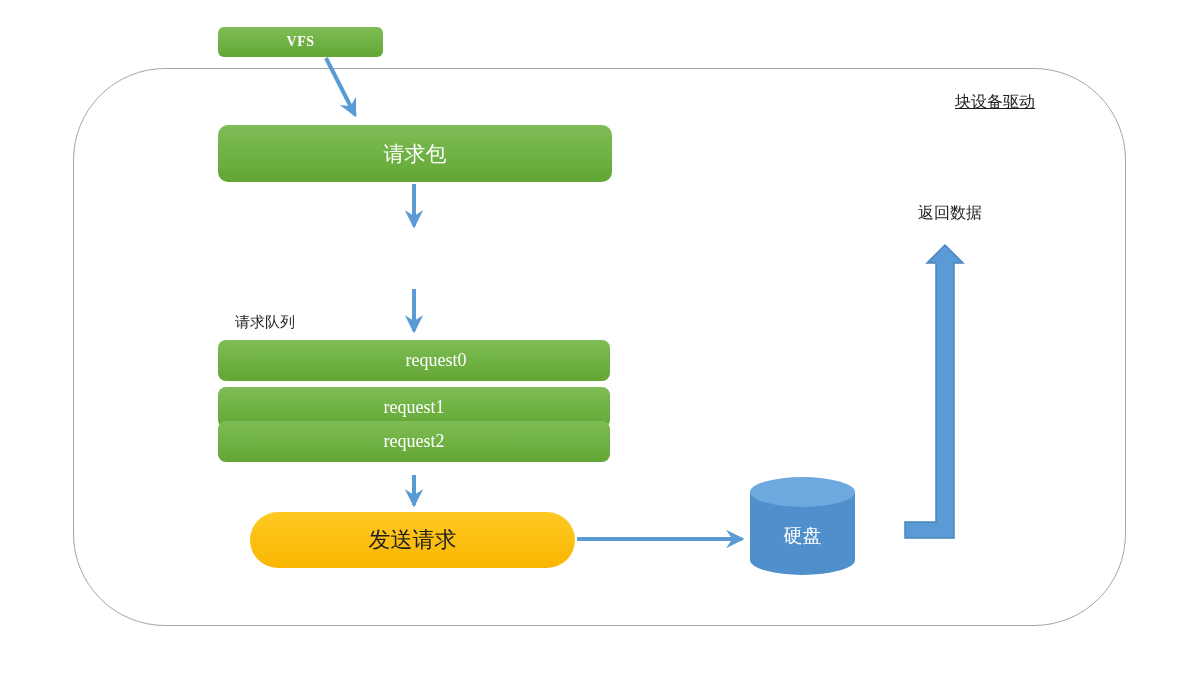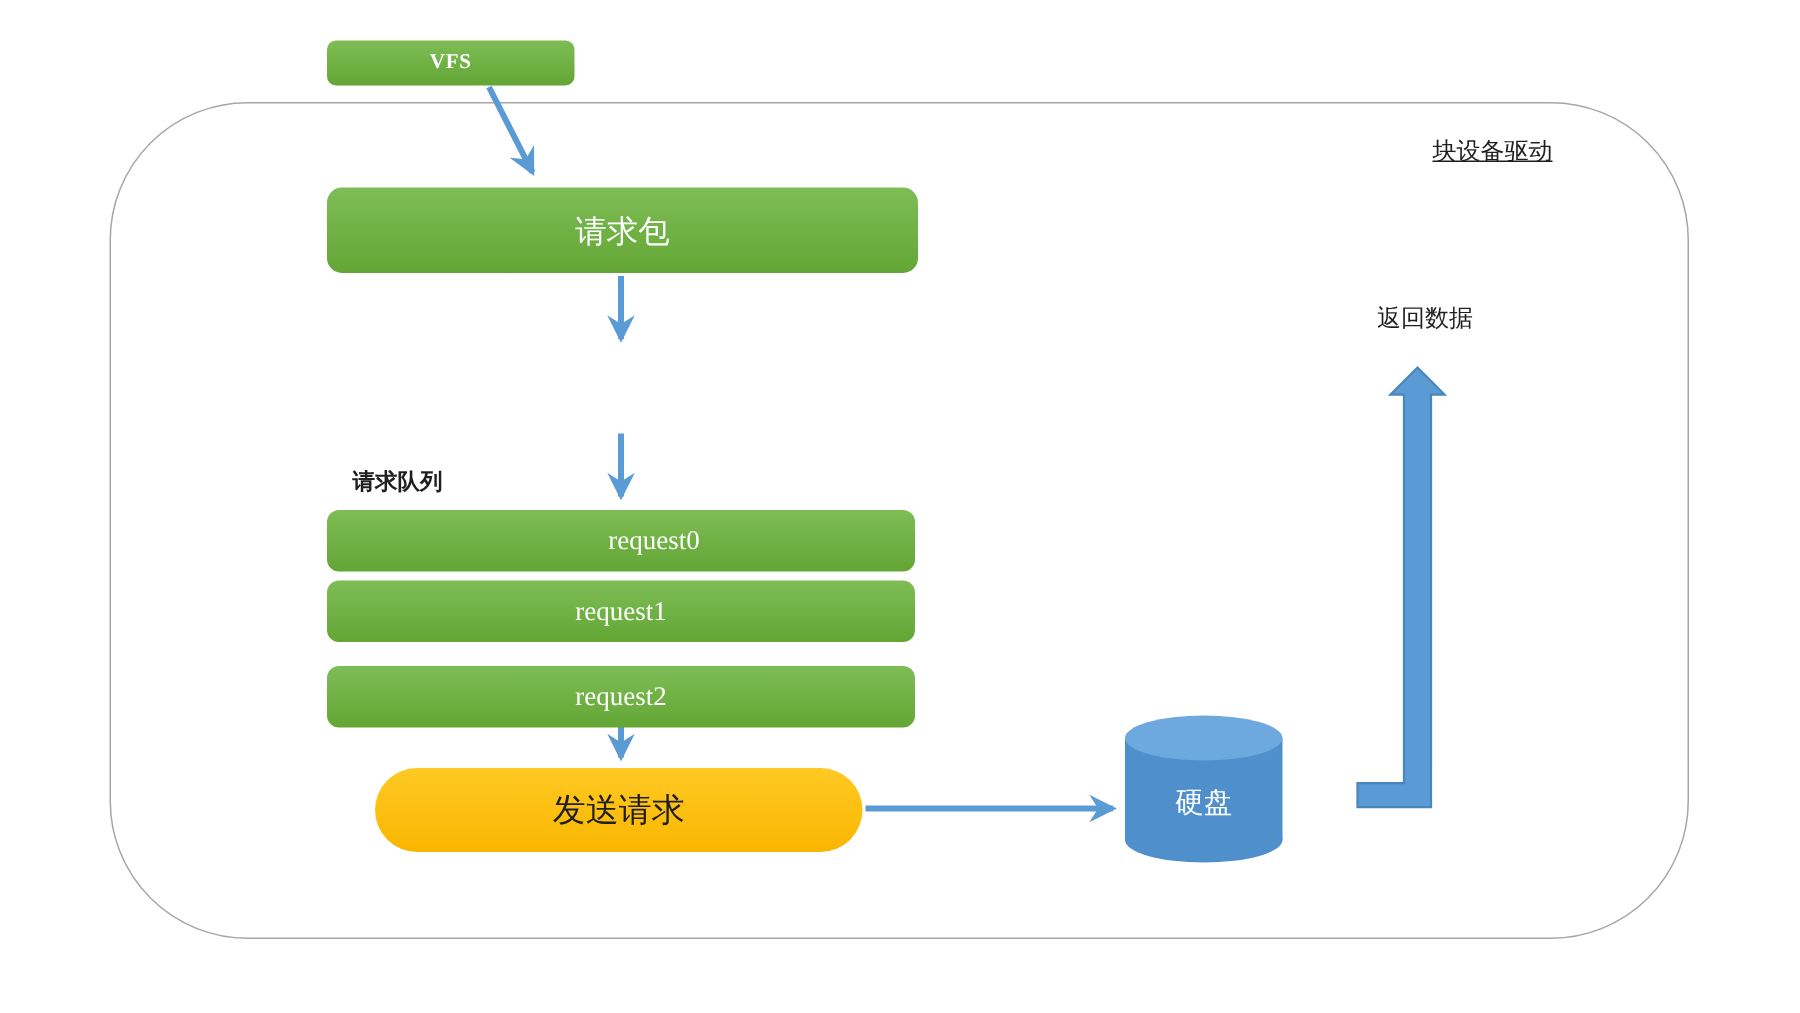--- a/index.html
+++ b/index.html
@@ -56,21 +56,21 @@
   }
   .queue-box {
     left: 218px;
     width: 392px; height: 41px;
     border-radius: 8px;
     font-family: "Liberation Serif", serif;
     font-size: 18px;
   }
   .queue-box.q0 { top: 340px; padding-left: 44px; }
   .queue-box.q1 { top: 387px; }
-  .queue-box.q2 { top: 444px; }
+  .queue-box.q2 { top: 421px; }
 
   
   .gold-pill {
     background: linear-gradient(180deg, var(--gold-light) 0%, var(--gold-dark) 100%);
     color: var(--text-dark);
     display: flex; align-items: center; justify-content: center;
     border-radius: 28px;
     box-sizing: border-box;
   }
   .io-scheduler-pill {
@@ -85,21 +85,20 @@
     font-size: 22px;
   }
 
   
   .queue-label {
     left: 235px; top: 312px;
     width: 120px; height: 20px;
     font-size: 15px;
     color: var(--text-dark);
     line-height: 20px;
-    font-weight: bold;
   }
   .return-data-label {
     left: 900px; top: 203px;
     width: 100px; height: 20px;
     text-align: center;
     font-size: 16px;
     color: var(--text-dark);
     line-height: 20px;
   }
   .disk-label {

